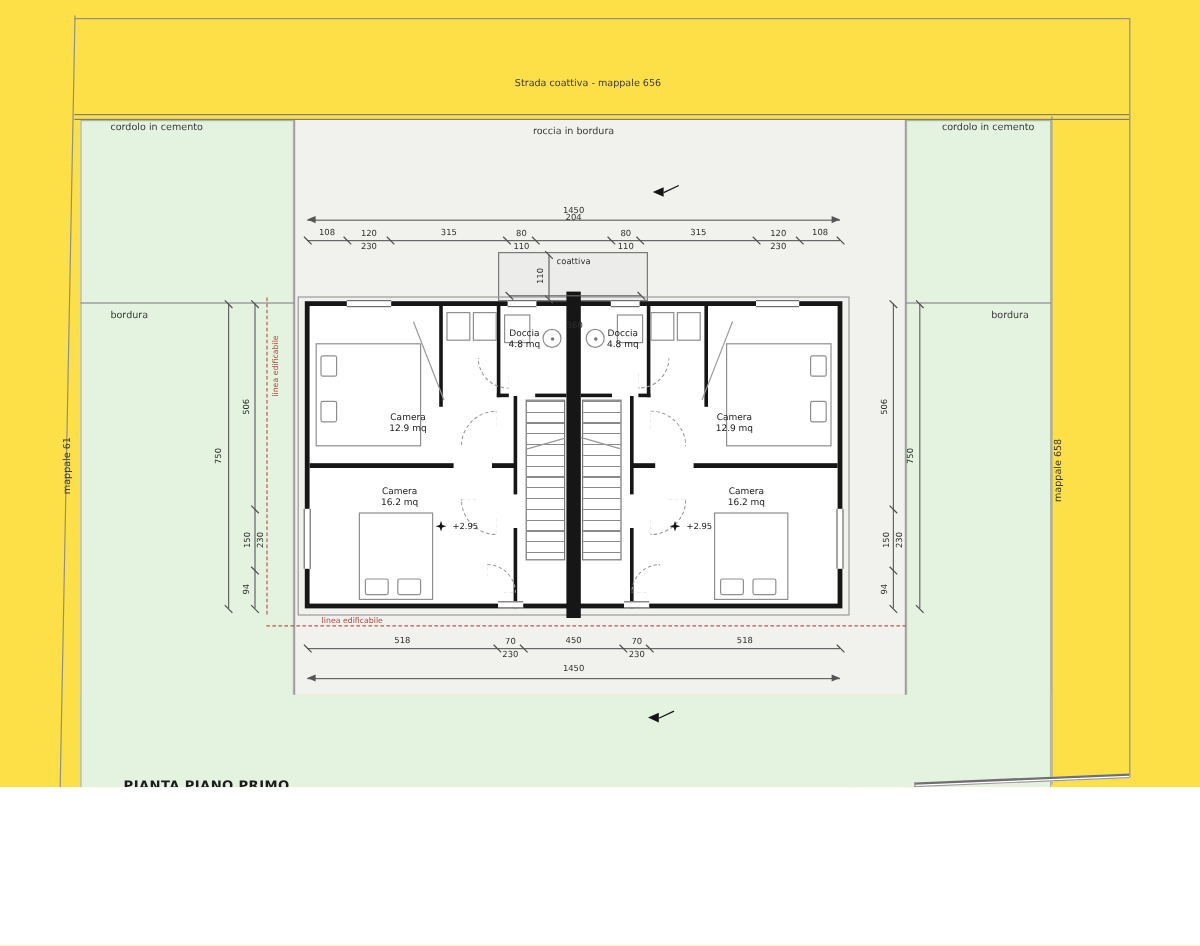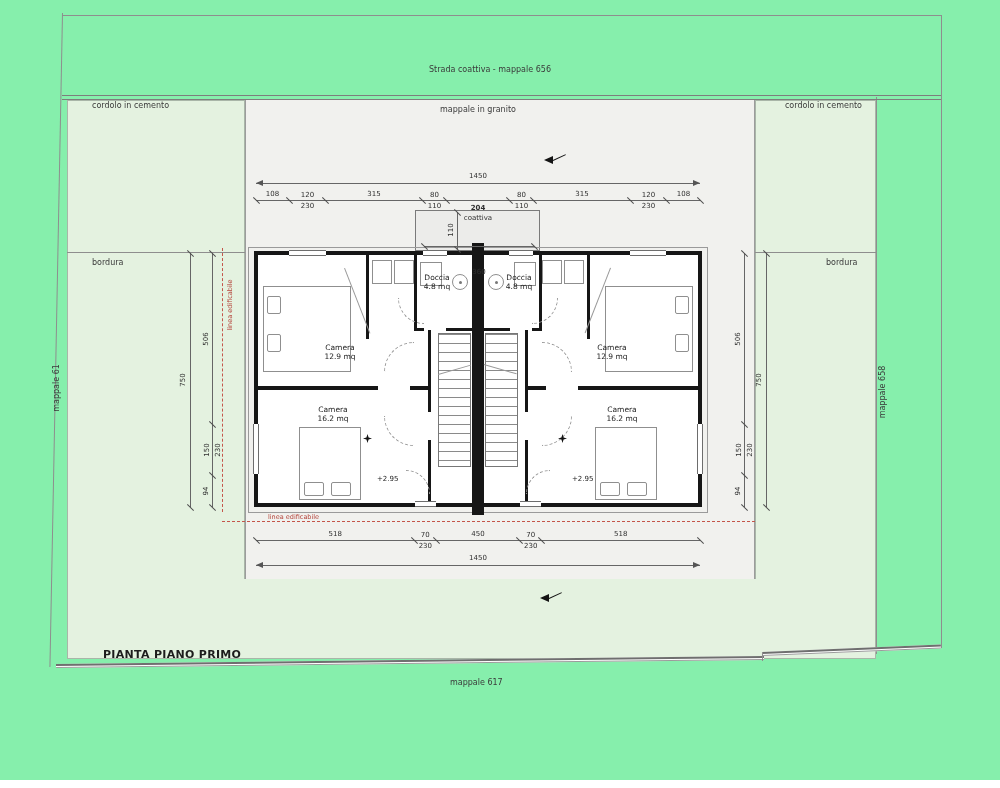--- a/index.html
+++ b/index.html
@@ -1,16 +1,16 @@
 <!DOCTYPE html>
 <html><head>
 <meta charset="utf-8">
 <style>
   html,body{margin:0;padding:0;background:#fff;}
-  #canvas{position:relative;width:1000px;height:780px;background:#86efac;overflow:hidden;
+  #canvas{position:relative;width:1000px;height:656px;background:#fde047;overflow:hidden;
           font-family:"DejaVu Sans",sans-serif;color:#333;}
   .abs{position:absolute;}
   .lbl{position:absolute;font-size:8px;color:#3a3a3a;white-space:nowrap;line-height:1.1;}
   .lbl-c{transform:translate(-50%,0);}
   .vlabel{position:absolute;font-size:8px;color:#3a3a3a;white-space:nowrap;
           transform:translate(-50%,-50%) rotate(-90deg);}
   .green{position:absolute;background:#e4f2e0;border:1px solid #a9b6a8;box-sizing:border-box;}
   .grey-strip{position:absolute;background:#f1f1ee;border-left:1px solid #9c9c9c;border-right:1px solid #9c9c9c;box-sizing:border-box;}
   .hline{position:absolute;height:1px;background:#8e8e8e;}
   .vline{position:absolute;width:1px;background:#8e8e8e;}
@@ -33,21 +33,21 @@
   .dim-line{position:absolute;background:#666;}
   .tick{position:absolute;width:9px;height:1px;background:#4e4e4e;}
   .dim-lbl{position:absolute;font-size:7px;color:#2f2f2f;white-space:nowrap;line-height:1;}
   .red-dash-v{position:absolute;width:0;border-left:1px dashed #c4554a;}
   .red-dash-h{position:absolute;height:0;border-top:1px dashed #c4554a;}
   .red-lbl{position:absolute;font-size:6.5px;color:#b5453c;white-space:nowrap;}
   .room-lbl{position:absolute;text-align:center;font-size:7.5px;line-height:1.2;color:#222;transform:translate(-50%,-50%);}
   .title{position:absolute;font-size:11px;font-weight:bold;color:#1c1c1c;letter-spacing:.3px;white-space:nowrap;}
   .star4{position:absolute;width:9px;height:9px;background:#141414;
          clip-path:polygon(50% 0,62% 38%,100% 50%,62% 62%,50% 100%,38% 62%,0 50%,38% 38%);}
-  .lvl-txt{position:absolute;font-size:7px;color:#222;white-space:nowrap;margin-top:40px;}
+  .lvl-txt{position:absolute;font-size:7px;color:#222;white-space:nowrap;}
   .sec-tri{position:absolute;width:0;height:0;border-top:4px solid transparent;border-bottom:4px solid transparent;border-right:9px solid #141414;}
   .sec-line{position:absolute;height:1px;background:#141414;transform-origin:left center;}
   .arrow{position:absolute;width:0;height:0;}
 </style>
 </head>
 <body>
 
 <div id="canvas">
 
   <div class="hline" style="left:62px;top:15px;width:879px;"></div>
@@ -65,21 +65,21 @@
   <div class="grey-strip" style="left:245px;top:100px;width:510px;height:479px;"></div>
 
   <div class="hline" style="left:67px;top:252px;width:178px;"></div>
   <div class="hline" style="left:755px;top:252px;width:121px;"></div>
 
   <div class="b-double" style="left:56px;top:664px;width:708px;transform:rotate(-0.65deg);transform-origin:left top;"></div>
   <div class="b-double" style="left:762px;top:652px;width:179px;transform:rotate(-2.4deg);transform-origin:left top;"></div>
   <div class="vline" style="left:762px;top:652px;height:9px;"></div>
 
   <div class="lbl lbl-c" style="left:490px;top:66px;">Strada coattiva - mappale 656</div>
-  <div class="lbl lbl-c" style="left:478px;top:106px;">mappale in granito</div>
+  <div class="lbl lbl-c" style="left:478px;top:106px;">roccia in bordura</div>
   <div class="lbl" style="left:92px;top:102px;">cordolo in cemento</div>
   <div class="lbl" style="left:762px;top:102px;width:100px;text-align:right;">cordolo in cemento</div>
   <div class="lbl" style="left:92px;top:259px;">bordura</div>
   <div class="lbl" style="left:826px;top:259px;">bordura</div>
   <div class="vlabel" style="left:56px;top:388px;">mappale 61</div>
   <div class="vlabel" style="left:882px;top:392px;">mappale 658</div>
   <div class="lbl" style="left:450px;top:679px;">mappale 617</div>
   <div class="title" style="left:103px;top:648px;">PIANTA PIANO PRIMO</div>
 
   <div class="canopy"></div>
@@ -210,21 +210,21 @@
       <div class="dim-lbl" style="left: 272.535px; top: 194px; transform: translate(-50%, -50%);">108</div>
       <div class="tick" style="left: 284.57px; top: 200px; transform: rotate(45deg);"></div>
       <div class="dim-lbl" style="left: 307.443px; top: 195px; transform: translate(-50%, -50%);">120</div>
       <div class="dim-lbl" style="left: 307.443px; top: 206px; transform: translate(-50%, -50%);">230</div>
       <div class="tick" style="left: 321.315px; top: 200px; transform: rotate(45deg);"></div>
       <div class="dim-lbl" style="left: 374.043px; top: 194px; transform: translate(-50%, -50%);">315</div>
       <div class="tick" style="left: 417.77px; top: 200px; transform: rotate(45deg);"></div>
       <div class="dim-lbl" style="left: 434.519px; top: 195px; transform: translate(-50%, -50%);">80</div>
       <div class="dim-lbl" style="left: 434.519px; top: 206px; transform: translate(-50%, -50%);">110</div>
       <div class="tick" style="left: 442.267px; top: 200px; transform: rotate(45deg);"></div>
-      <div class="dim-lbl" style="left: 478px; top: 208px; transform: translate(-50%, -50%); font-weight: bold;">204</div>
+      <div class="dim-lbl" style="left: 478px; top: 182px; transform: translate(-50%, -50%);">204</div>
       <div class="tick" style="left: 504.733px; top: 200px; transform: rotate(45deg);"></div>
       <div class="dim-lbl" style="left: 521.481px; top: 195px; transform: translate(-50%, -50%);">80</div>
       <div class="dim-lbl" style="left: 521.481px; top: 206px; transform: translate(-50%, -50%);">110</div>
       <div class="tick" style="left: 529.23px; top: 200px; transform: rotate(45deg);"></div>
       <div class="dim-lbl" style="left: 581.957px; top: 194px; transform: translate(-50%, -50%);">315</div>
       <div class="tick" style="left: 625.685px; top: 200px; transform: rotate(45deg);"></div>
       <div class="dim-lbl" style="left: 648.557px; top: 195px; transform: translate(-50%, -50%);">120</div>
       <div class="dim-lbl" style="left: 648.557px; top: 206px; transform: translate(-50%, -50%);">230</div>
       <div class="tick" style="left: 662.43px; top: 200px; transform: rotate(45deg);"></div>
       <div class="dim-lbl" style="left: 683.465px; top: 194px; transform: translate(-50%, -50%);">108</div>

